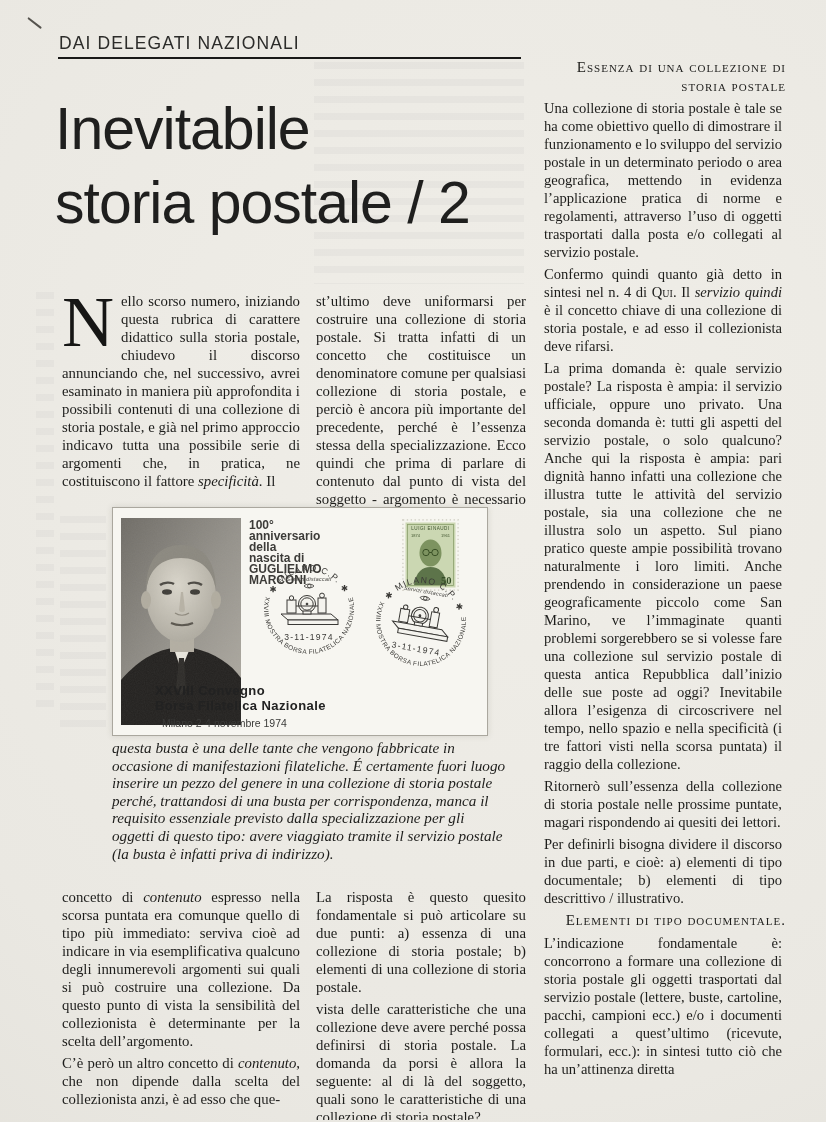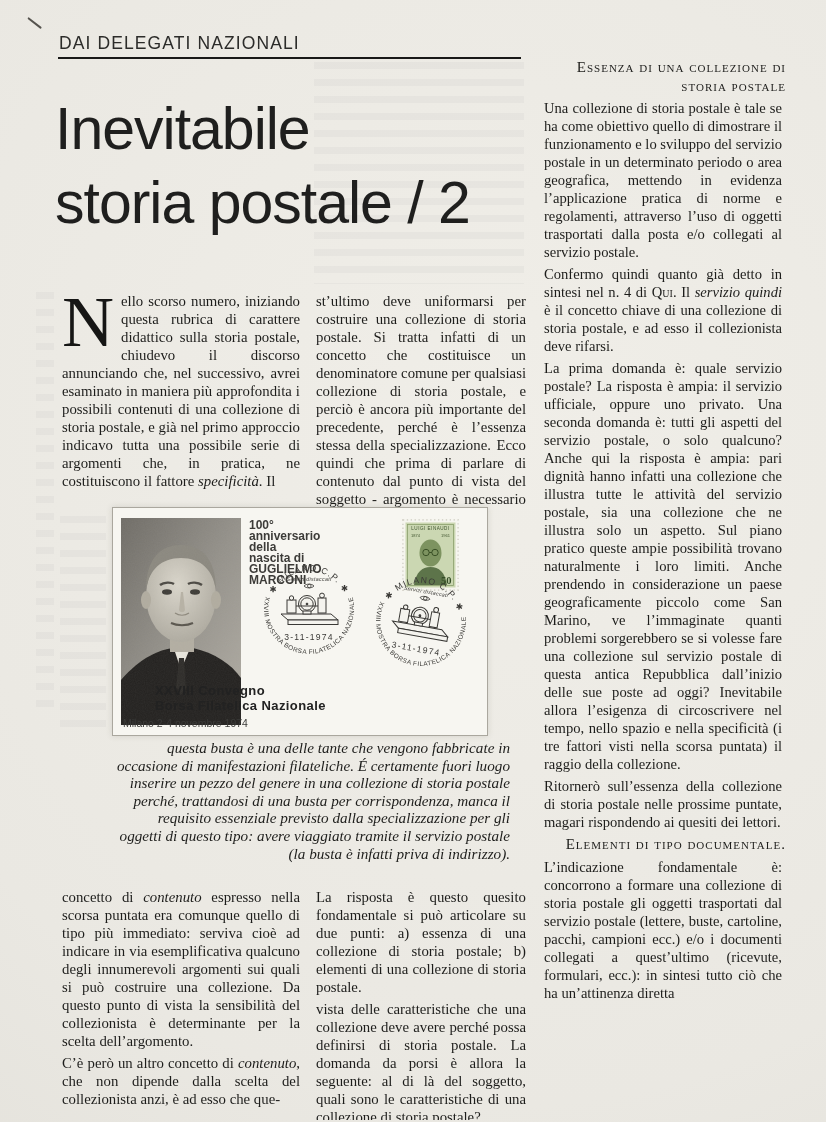--- a/index.html
+++ b/index.html
@@ -53,24 +53,24 @@
   .pm .pm-top{font-size:8.6px;letter-spacing:1.2px;}
   .pm .pm-script{font-size:5.3px;font-style:italic;letter-spacing:.3px;}
   .pm .pm-date{font-size:8.6px;letter-spacing:1.2px;}
   .pm .pm-ring{font-size:6.4px;letter-spacing:.5px;}
   .pm1{left:141px;top:46px;}
   .pm2{left:253px;top:58px;transform:rotate(10deg);}
   .stamp{position:absolute;left:289px;top:11px;width:57px;height:72px;}
   .event{position:absolute;left:10px;top:175px;font-family:"Liberation Sans",sans-serif;}
   .event .ev-bold{font-size:13px;font-weight:bold;letter-spacing:.4px;
     line-height:15px;color:#222;margin-left:32px;}
-  .event .ev-date{font-size:10.5px;margin-top:4px;color:#3a3a38;}
+  .event .ev-date{font-size:10.5px;margin-top:4px;color:#3a3a38;text-align:center;}
 
   .caption{position:absolute;left:112px;top:739px;width:398px;
-    font-style:italic;font-size:15.2px;line-height:17.6px;text-align:right;color:#1e1e1c;}
+    font-style:italic;font-size:15.2px;line-height:17.6px;text-align:left;color:#1e1e1c;}
 </style>
 </head>
 <body>
 
 <div class="page">
 
   <div class="scratch"></div>
   <div class="bleed" style="left:314px;top:62px;width:210px;height:222px;"></div>
   <div class="bleed" style="left:60px;top:516px;width:46px;height:212px;"></div>
   <div class="bleed" style="left:36px;top:292px;width:18px;height:420px;"></div>
@@ -218,17 +218,18 @@
     <p>vista delle caratteristiche che una collezione deve avere perché possa definirsi di storia postale. La domanda da porsi è allora la seguente: al di là del soggetto, quali sono le caratteristiche di una collezione di storia postale?</p>
     <p>Esaminiamoli singolarmente.</p>
   </div>
 
   <div class="col right-col">
     <div class="sc-head">Essenza di una collezione di storia postale</div>
     <p>Una collezione di storia postale è tale se ha come obiettivo quello di dimostrare il funzionamento e lo sviluppo del servizio postale in un determinato periodo o area geografica, mettendo in evidenza l’applicazione pratica di norme e regolamenti, attraverso l’uso di oggetti trasportati dalla posta e/o collegati al servizio postale.</p>
     <p>Confermo quindi quanto già detto in sintesi nel n. 4 di <span class="sc">Qui</span>. Il <i>servizio quindi</i> è il concetto chiave di una collezione di storia postale, e ad esso il collezionista deve rifarsi.</p>
     <p>La prima domanda è: quale servizio postale? La risposta è ampia: il servizio ufficiale, oppure uno privato. Una seconda domanda è: tutti gli aspetti del servizio postale, o solo qualcuno? Anche qui la risposta è ampia: pari dignità hanno infatti una collezione che illustra tutte le attività del servizio postale, sia una collezione che ne illustra solo un aspetto. Sul piano pratico queste ampie possibilità trovano naturalmente i loro limiti. Anche prendendo in considerazione un paese geograficamente piccolo come San Marino, ve l’immaginate quanti problemi sorgerebbero se si  volesse fare una collezione sul servizio postale di questa antica Repubblica dall’inizio delle sue poste ad oggi? Inevitabile allora l’esigenza di circoscrivere nel tempo, nello spazio e nella specificità (i tre fattori visti nella scorsa puntata) il raggio della collezione.</p>
     <p>Ritornerò sull’essenza della collezione di storia postale nelle prossime puntate, magari rispondendo ai quesiti dei lettori.</p>
+    <p>Per definirli bisogna dividere il discorso in due parti, e cioè: a) elementi di tipo documentale; b) elementi di tipo descrittivo / illustrativo.</p>
     <div class="sc-head">Elementi di tipo documentale.</div>
     <p>L’indicazione fondamentale è: concorrono a formare una collezione di storia postale gli oggetti trasportati dal servizio postale (lettere, buste, cartoline, pacchi, campioni ecc.) e/o i documenti collegati a quest’ultimo (ricevute, formulari, ecc.): in sintesi tutto ciò che ha un’attinenza diretta</p>
   </div>
 
 </div>
 
 </body></html>

